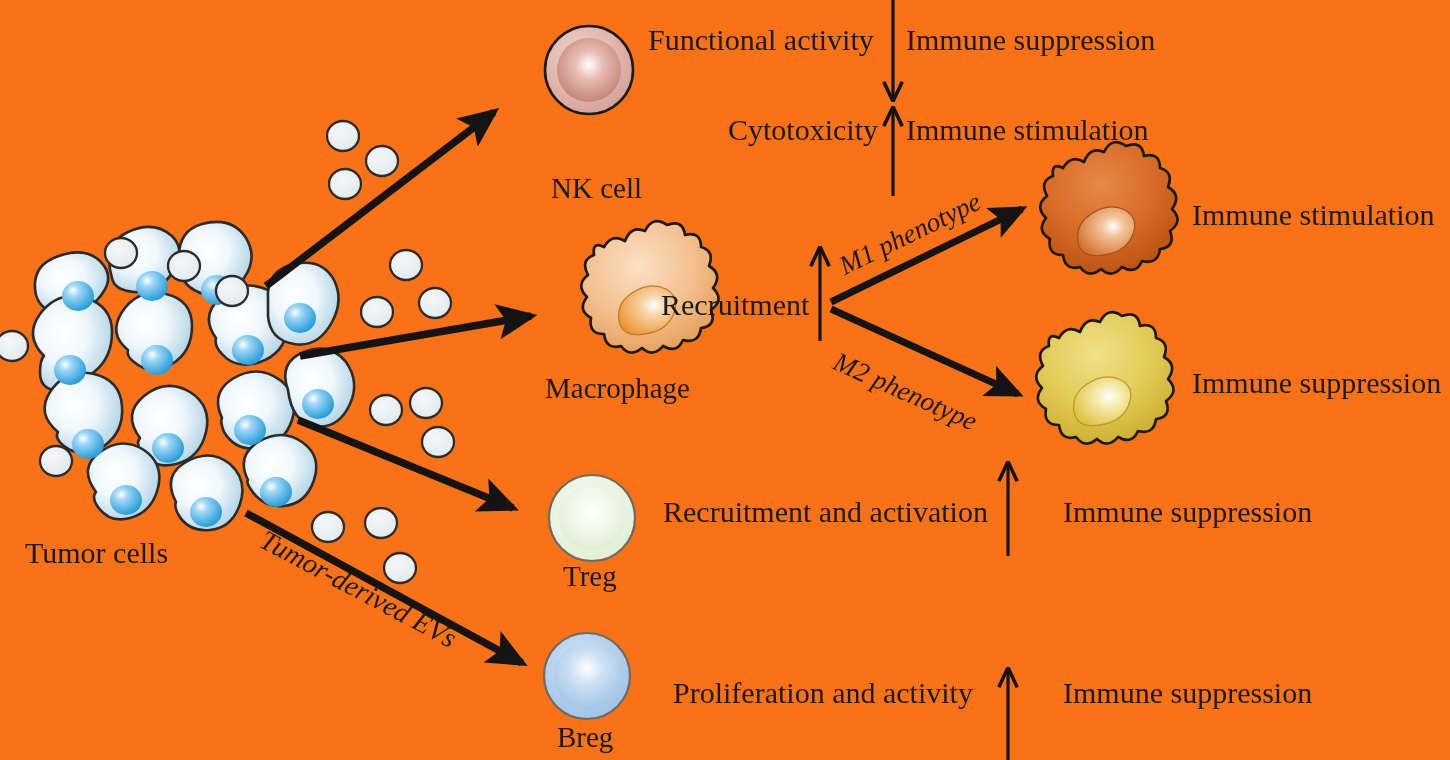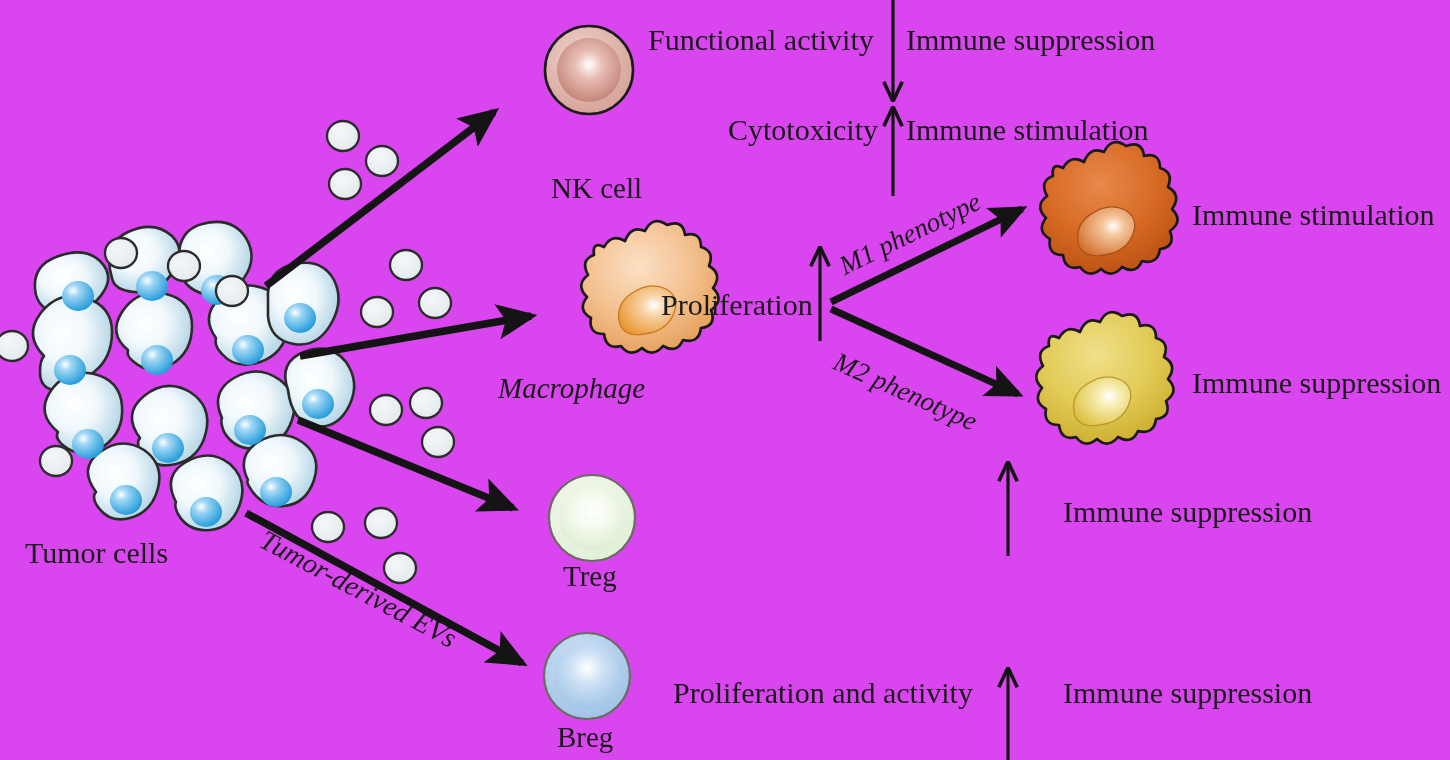--- a/index.html
+++ b/index.html
@@ -4,21 +4,21 @@
 <style>
   html, body {
     margin: 0;
     padding: 0;
     background: #ffffff;
   }
   #canvas {
     position: relative;
     width: 1450px;
     height: 760px;
-    background: #d946ef;
+    background: #f97316;
     overflow: hidden;
     font-family: "Liberation Serif", "DejaVu Serif", serif;
     color: #1a1a1a;
   }
   svg.layer {
     position: absolute;
     left: 0;
     top: 0;
     width: 1450px;
     height: 760px;
@@ -252,32 +252,33 @@
   <div class="lbl lbl-big" style="left:648px; top:25px;">Functional activity</div>
 
   <div class="lbl lbl-big" style="left:906px; top:25px;">Immune suppression</div>
 
   <div class="lbl lbl-big" style="left:728px; top:115px;">Cytotoxicity</div>
 
   <div class="lbl lbl-big" style="left:906px; top:115px;">Immune stimulation</div>
 
   <div class="lbl lbl-cell" style="left:551px; top:138px;margin-top:36px;">NK cell</div>
 
-  <div class="lbl lbl-big" style="left:661px; top:290px;">Proliferation</div>
+  <div class="lbl lbl-big" style="left:661px; top:290px;">Recruitment</div>
 
   <div class="lbl lbl-phen" style="left:841px; top:254px; transform:rotate(-26deg);">M1 phenotype</div>
 
   <div class="lbl lbl-phen" style="left:835px; top:347px; transform:rotate(24deg);">M2 phenotype</div>
 
   <div class="lbl lbl-big" style="left:1192px; top:200px;">Immune stimulation</div>
 
   <div class="lbl lbl-big" style="left:1192px; top:368px;">Immune suppression</div>
 
-  <div class="lbl lbl-cell" style="left:498px; top:374px;font-style:italic;">Macrophage</div>
-
+  <div class="lbl lbl-cell" style="left:545px; top:374px;">Macrophage</div>
+
+  <div class="lbl lbl-big" style="left:663px; top:497px;">Recruitment and activation</div>
 
   <div class="lbl lbl-big" style="left:1063px; top:497px;">Immune suppression</div>
 
   <div class="lbl lbl-cell" style="left:563px; top:562px;text-align:right;">Treg</div>
 
   <div class="lbl lbl-big" style="left:673px; top:678px;">Proliferation and activity</div>
 
   <div class="lbl lbl-big" style="left:1063px; top:678px;">Immune suppression</div>
 
   <div class="lbl lbl-cell" style="left:557px; top:723px;">Breg</div>

